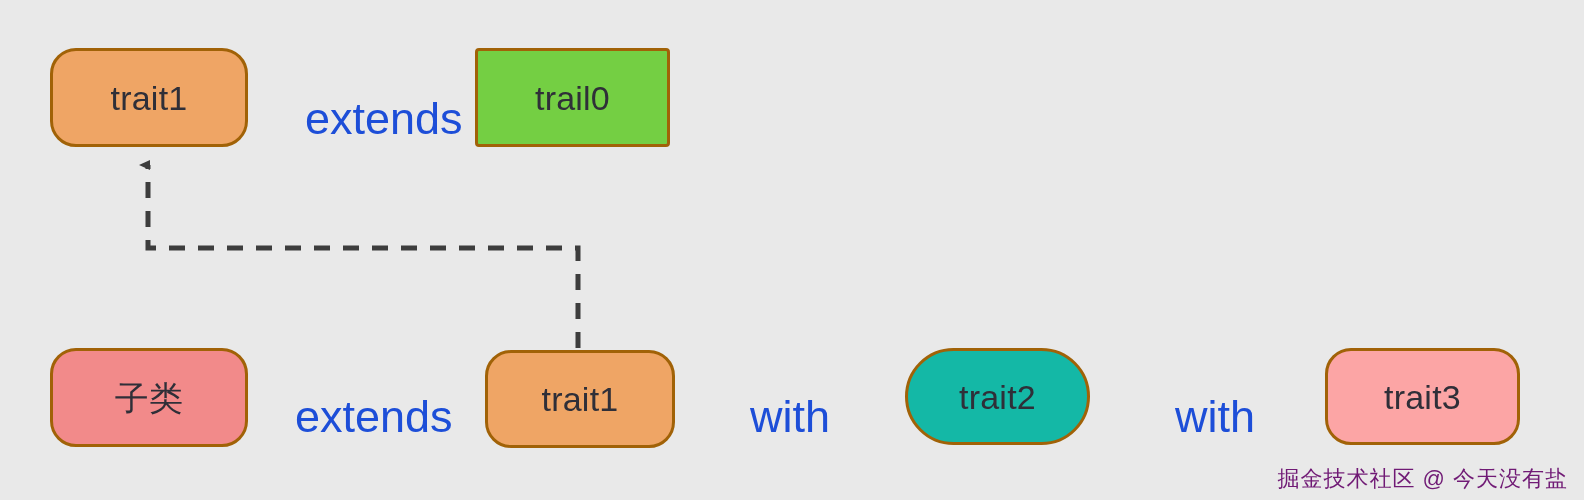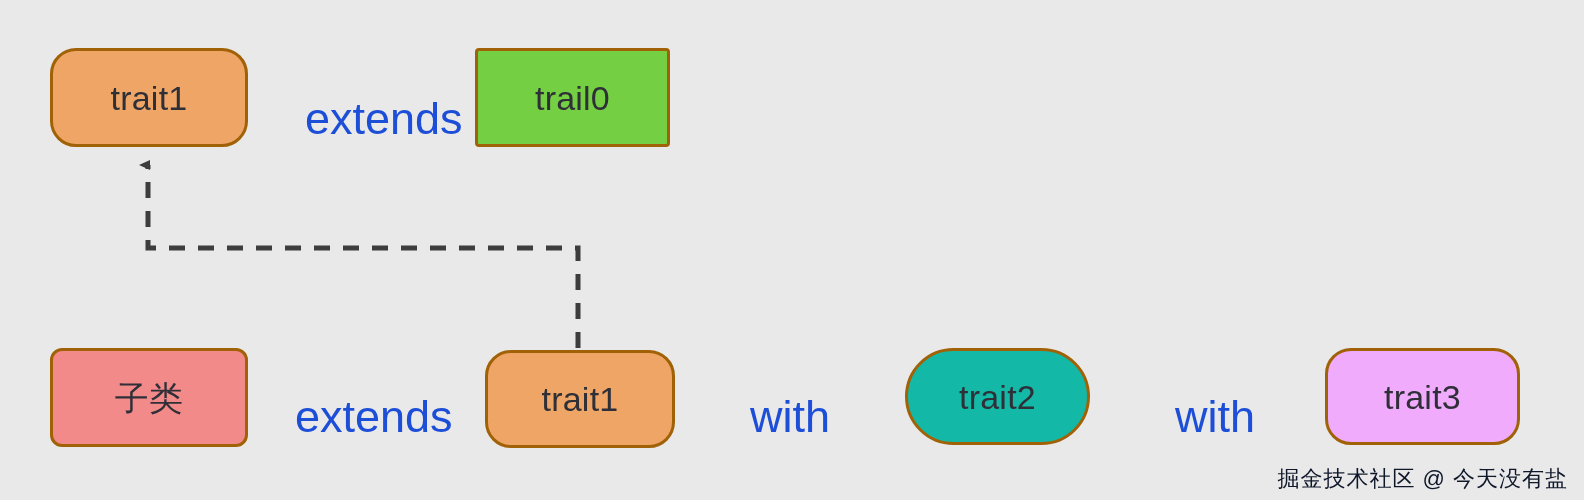--- a/index.html
+++ b/index.html
@@ -50,35 +50,35 @@
     font-size: 45px;
     line-height: 1;
     white-space: nowrap;
     display: flex;
     align-items: center;
     margin-top: 20px;
   }
   
   #node-trait1-top   { left: 50px;   top: 48px;  width: 198px; height: 99px;  border-radius: 26px; }
   #node-trail0       { left: 475px;  top: 48px;  width: 195px; height: 99px;  border-radius: 4px; }
-  #node-subclass     { left: 50px;   top: 348px; width: 198px; height: 99px;  border-radius: 12px; }
+  #node-subclass     { left: 50px;   top: 348px; width: 198px; height: 99px;  border-radius: 26px; }
   #node-trait1-bot   { left: 485px;  top: 350px; width: 190px; height: 98px;  border-radius: 26px; }
   #node-trait2       { left: 905px;  top: 348px; width: 185px; height: 97px;  border-radius: 50px; }
   #node-trait3       { left: 1325px; top: 348px; width: 195px; height: 97px;  border-radius: 26px; }
   
   #label-extends-top { left: 305px;  top: 80px;  height: 36px; }
   #label-extends-bot { left: 295px;  top: 378px; height: 36px; }
   #label-with-1      { left: 750px;  top: 378px; height: 36px; }
   #label-with-2      { left: 1175px; top: 378px; height: 36px; }
   .watermark {
     position: absolute;
     right: 16px;
     bottom: 6px;
     font-size: 22px;
-    color: #0f172a;
+    color: #701a75;
     letter-spacing: 1px;
     white-space: nowrap;
   }
 </style>
 </head>
 <body>
 
 <div id="canvas">
 
   <svg class="edge-layer" viewBox="0 0 1584 500">
@@ -111,19 +111,19 @@
   </div>
 
   <div class="conn-label" id="label-with-1">with</div>
 
   <div class="node" id="node-trait2" style="background:#14b8a6;">
     <span class="node-label">trait2</span>
   </div>
 
   <div class="conn-label" id="label-with-2">with</div>
 
-  <div class="node" id="node-trait3" style="background:#f0abfc;">
+  <div class="node" id="node-trait3" style="background:#fca5a5;">
     <span class="node-label">trait3</span>
   </div>
 
   <div class="watermark">掘金技术社区 @ 今天没有盐</div>
 
 </div>
 
 </body></html>

